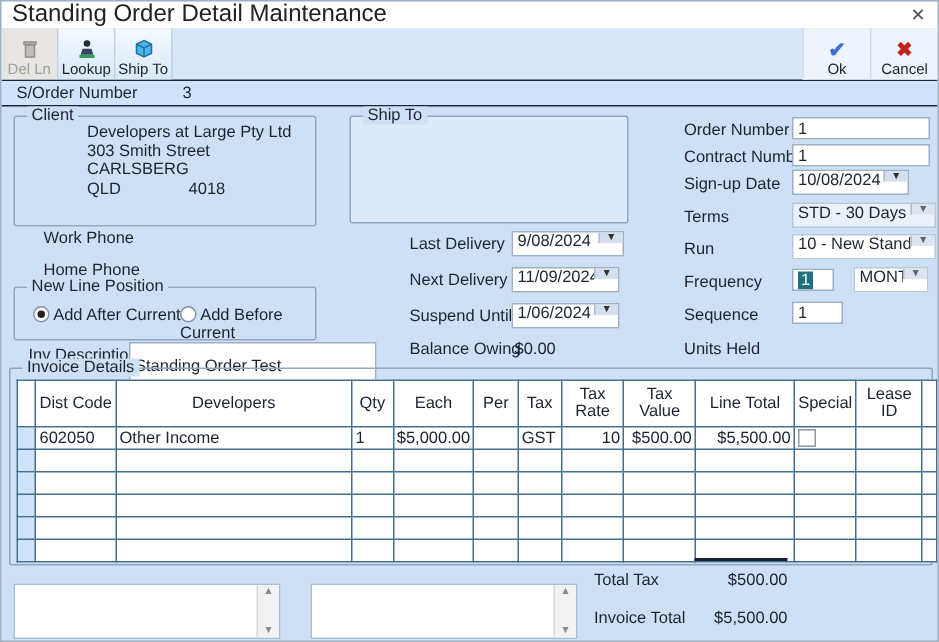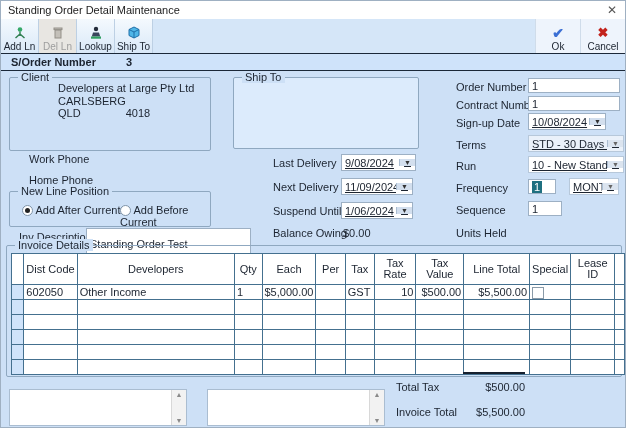--- a/index.html
+++ b/index.html
@@ -5,51 +5,51 @@
   html,body { margin:0; padding:0; background:#e9e9e9; }
   .window {
     position:relative; width:626px; height:428px; margin:0 auto;
     background:#cde0f6; border:1px solid #9fb0c2; box-sizing:border-box;
     font-family:"Liberation Sans", sans-serif; font-size:11px; color:#1c2430;
     overflow:hidden;
   }
   
   .titlebar { height:18px; background:#ffffff; display:flex; align-items:center;
     justify-content:space-between; padding:0 8px 0 7px; }
-  .titlebar .title { font-size:11px; color:#222;text-align:center; }
+  .titlebar .title { font-size:16px; color:#222;text-align:center; }
   .close-x { font-size:12px; color:#555; line-height:1; cursor:default; }
   
   .toolbar { height:34px; background:#d5e6f8; display:flex; align-items:stretch;
     border-bottom:1px solid #1b2838; }
   .tb-btn { width:37px; display:flex; flex-direction:column; align-items:center;
     justify-content:flex-end; padding-bottom:1px; gap:0;
     background:linear-gradient(#f4f9fe,#d9e8f8); border-right:1px solid #bdd0e4;
     font-size:10px; color:#1c2430; }
   .tb-btn .ic { height:17px; display:flex; align-items:center; justify-content:center; }
   .tb-btn.disabled { background:#e8e6e2; color:#9d9d9d; }
   .tb-spacer { flex:1; }
   .tb-right { display:flex; background:#eef4fc; }
   .tb-right .tb-btn { width:44px; background:#eef4fc; border-right:none; border-left:1px solid #cfdcea; }
   .ok-glyph { color:#3b6fd4; font-size:14px; font-weight:bold; }
   .cancel-glyph { color:#c3231c; font-size:13px; font-weight:bold; }
   
   .sorder { height:16px; background:#cfe3fa; border-bottom:1px solid #1b2838;
-    display:flex; align-items:center;font-weight:bold; }
+    display:flex; align-items:center; }
   .sorder .lbl { margin-left:10px; }
   .sorder .val { margin-left:30px; }
   
   .abs { position:absolute; }
   .groupbox { position:absolute; border:1px solid #8fa8c0; border-radius:2px; }
   .groupbox > .legend { position:absolute; top:-7px; left:8px; background:#cde0f6;
     padding:0 3px; font-size:11px; }
   .field { position:absolute; background:#fff; border:1px solid #9db0c4;
     padding:0 3px; box-sizing:border-box; display:flex; align-items:center;
     white-space:nowrap; overflow:hidden; }
   .combo { position:absolute; background:#fff; border:1px solid #9db0c4;
-    box-sizing:border-box; display:flex; align-items:center;text-decoration:underline; }
+    box-sizing:border-box; display:flex; align-items:flex-start; }
   .combo .val { flex:1; padding:0 3px; display:flex; align-items:center;
     white-space:nowrap; overflow:hidden; }
   .combo .arrow { width:15px; background:#d3dfee; border-left:1px solid #aabdd1;
     display:flex; align-items:center; justify-content:center;
     font-size:7px; color:#333; }
   .combo.flat { background:#eaf1fa; border-color:#b7c8da; }
   .combo.flat .arrow { background:#dbe4ef; color:#666; }
   .radio { width:11px; height:11px; border-radius:50%; background:#fff;
     border:1px solid #7e93a8; display:inline-block; position:relative;
     vertical-align:-2px; box-sizing:border-box; }
@@ -82,29 +82,20 @@
 <body>
 
 <div class="window">
 
   <div class="titlebar">
     <span class="title">Standing Order Detail Maintenance</span>
     <span class="close-x">✕</span>
   </div>
 
   <div class="toolbar">
-    <div class="tb-btn">
-      <span class="ic">
-        <svg width="16" height="16" viewBox="0 0 16 16">
-          <circle cx="8" cy="4.5" r="2.3" fill="#35a968"></circle>
-          <path d="M8 6.5v4.5 M8 9l-4.5 4 M8 9l4.5 4" stroke="#2e7d4f" stroke-width="1.4" fill="none"></path>
-        </svg>
-      </span>
-      <span>Add Ln</span>
-    </div>
     <div class="tb-btn disabled">
       <span class="ic">
         <svg width="16" height="16" viewBox="0 0 16 16">
           <rect x="5" y="5" width="6" height="8" fill="#c3bfb8" stroke="#938f88"></rect>
           <rect x="4" y="3" width="8" height="1.6" fill="#c3bfb8" stroke="#938f88"></rect>
         </svg>
       </span>
       <span>Del Ln</span>
     </div>
     <div class="tb-btn">
@@ -141,20 +132,21 @@
 
   <div class="sorder">
     <span class="lbl">S/Order Number</span>
     <span class="val">3</span>
   </div>
 
   <div class="groupbox" style="left:8px; top:76px; width:200px; height:72px;">
     <span class="legend">Client</span>
     <div style="padding:4px 0 0 4px; line-height:12.5px;margin-left:44px;">
       <div>Developers at Large Pty Ltd</div>
+      <div>303 Smith Street</div>
       <div>CARLSBERG</div>
       <div>
         <span>QLD</span>
         <span style="margin-left:42px;">4018</span>
       </div>
     </div>
   </div>
 
   <div class="abs" style="left:28px; top:152px;">Work Phone</div>
   <div class="abs" style="left:28px; top:173px;">Home Phone</div>

